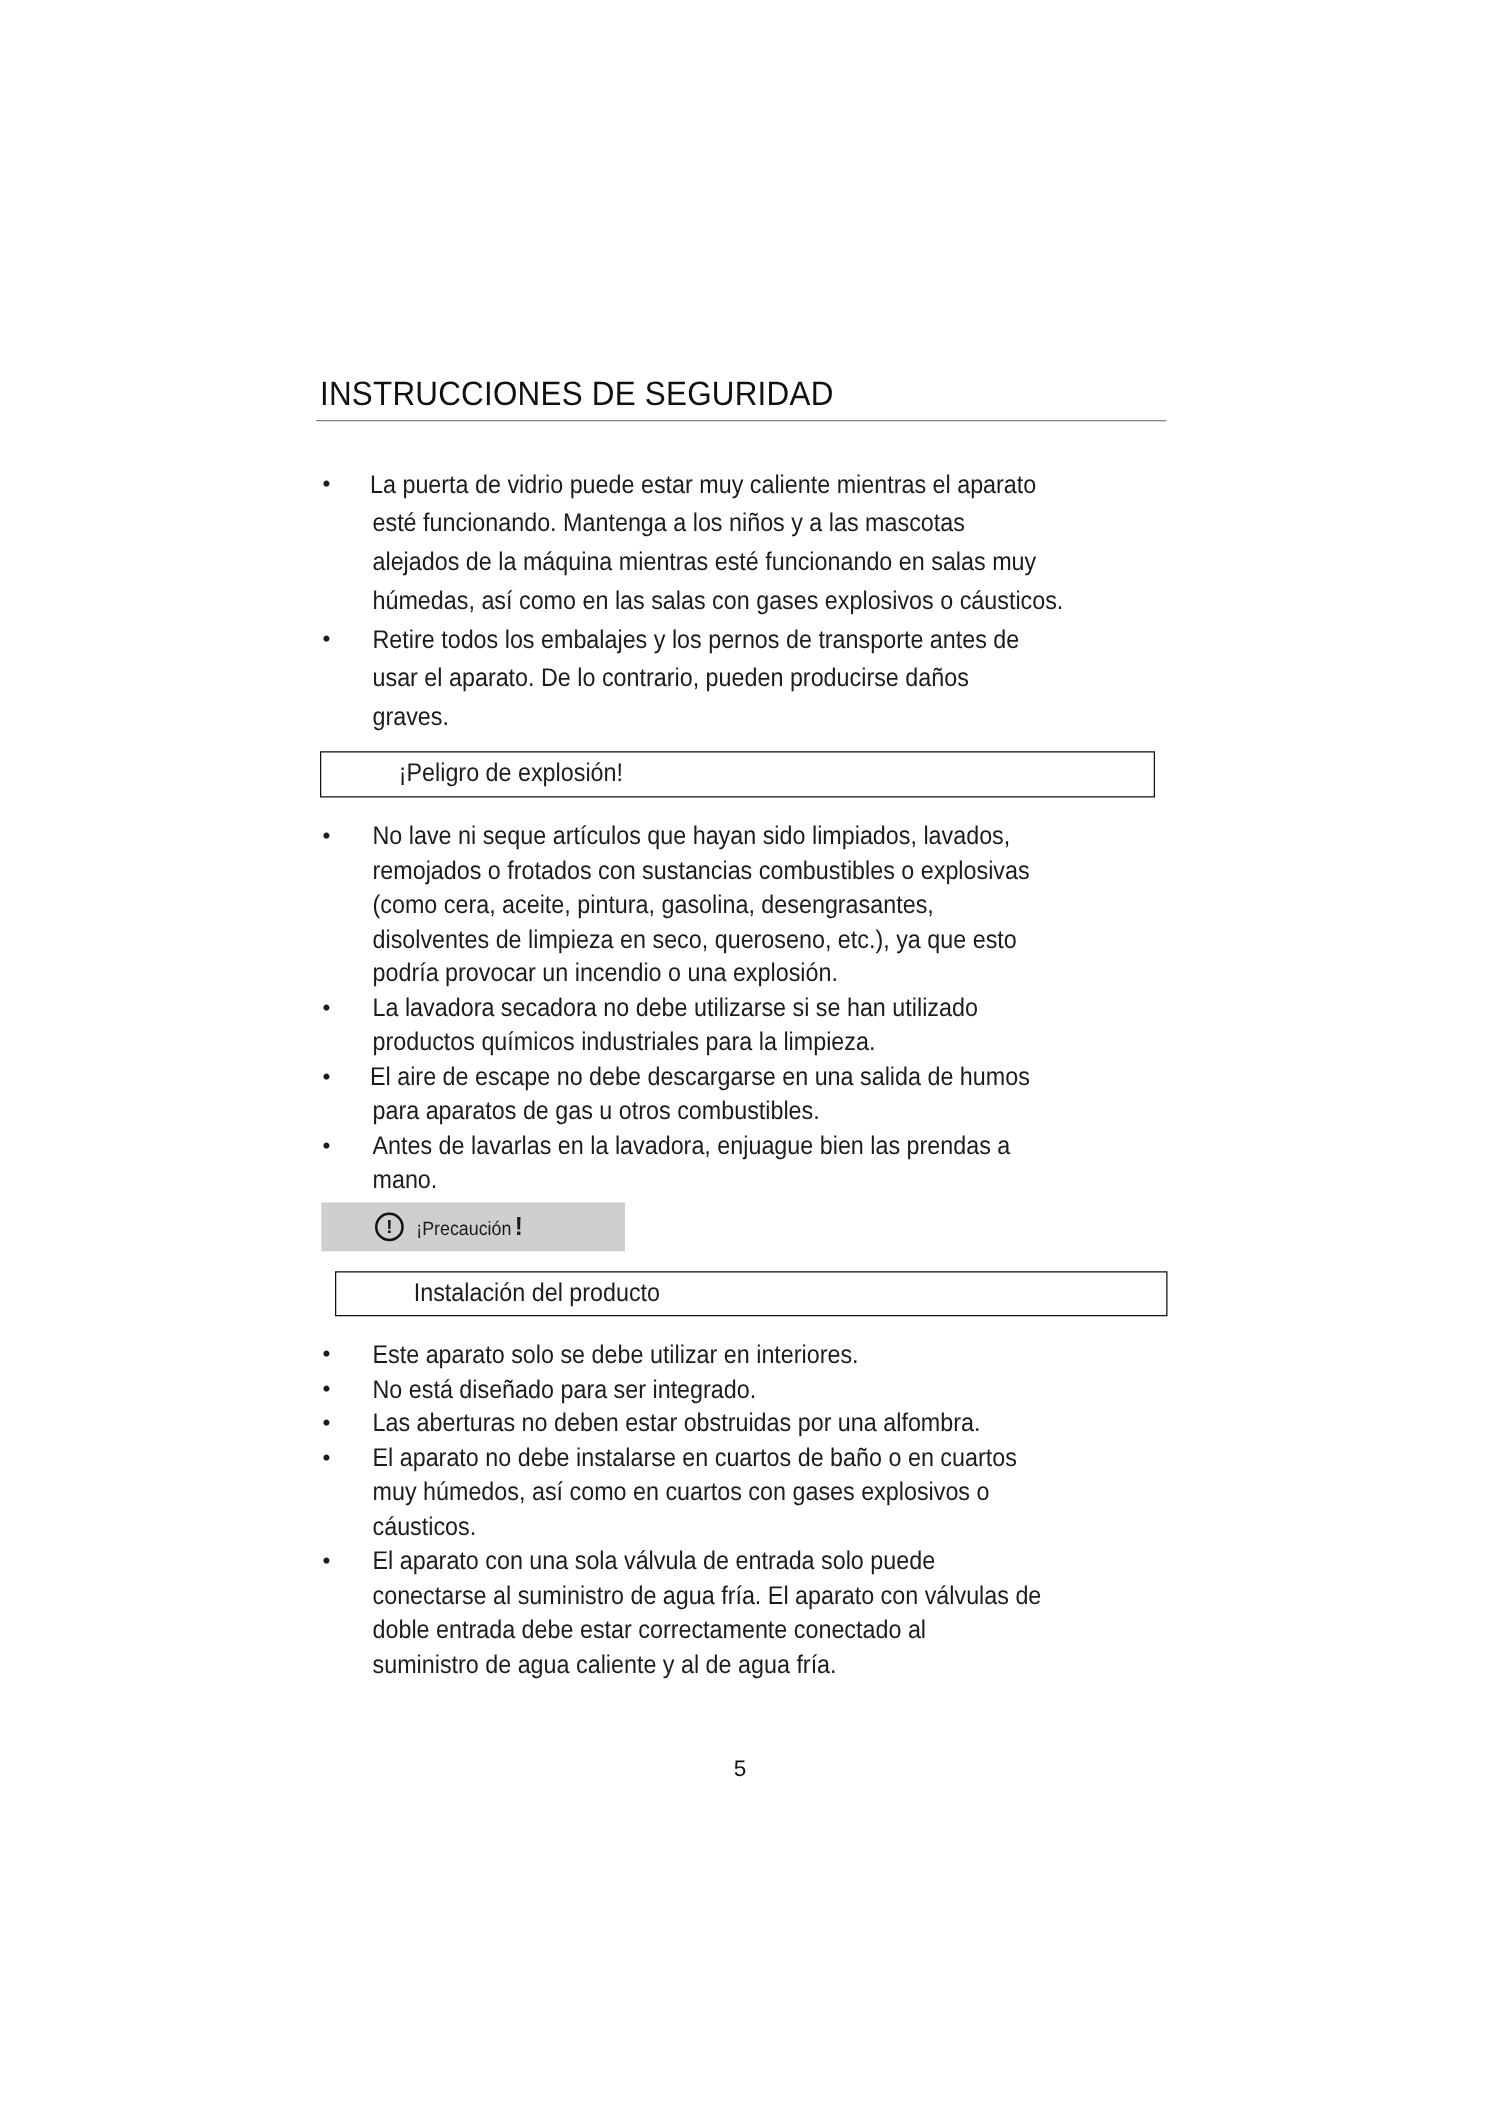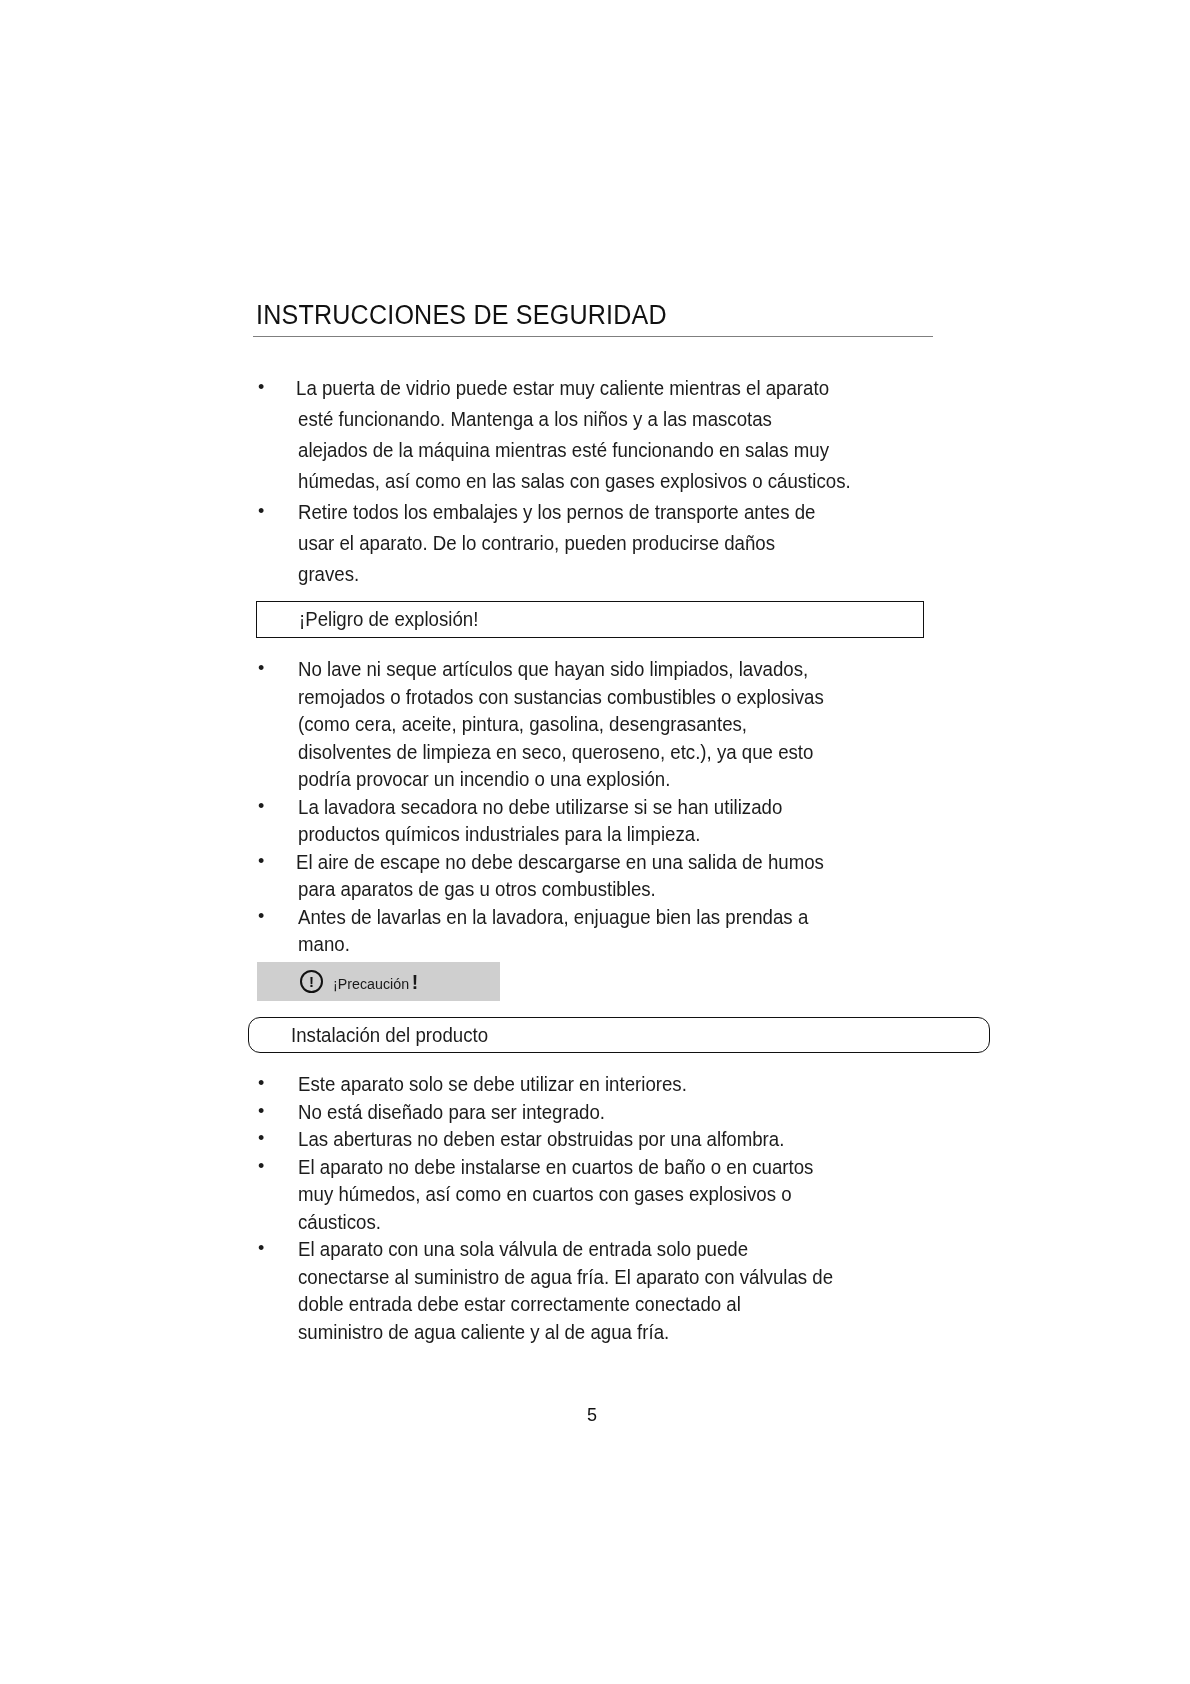--- a/index.html
+++ b/index.html
@@ -66,42 +66,41 @@
     .list-b .bullet-item { line-height: 27.5px; }
     .list-c { top: 1070px; }
     .list-c .bullet-item { line-height: 27.5px; }
 
     .boxed-heading {
       position: absolute;
       border: 1.5px solid #111;
       box-sizing: border-box;
       font-size: 20.5px;
       color: #1c1c1c;
-      padding-left: 42px;
+      padding-left: 62px;
       white-space: nowrap;
     }
     .boxed-heading span {
       display: inline-block;
       transform: scaleX(0.91);
       transform-origin: left center;
     }
     .box-peligro {
       left: 256px;
       top: 601px;
       width: 668px;
       height: 37px;
       line-height: 34px;
     }
     .box-instalacion {
-      left: 248px;
+      left: 268px;
       top: 1017px;
-      width: 742px;
+      width: 666px;
       height: 36px;
       line-height: 33px;
-      border-radius: 12px;
     }
     .caution-bar {
       position: absolute;
       left: 257px;
       top: 962px;
       width: 243px;
       height: 39px;
       background: #cfcfcf;
       display: flex;
       align-items: center;

